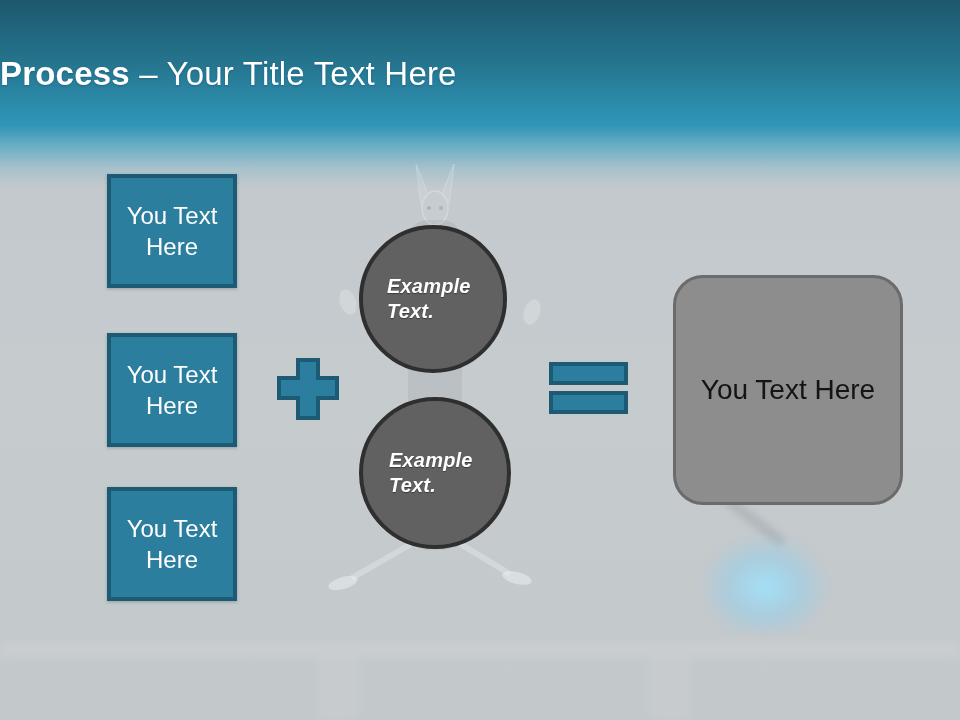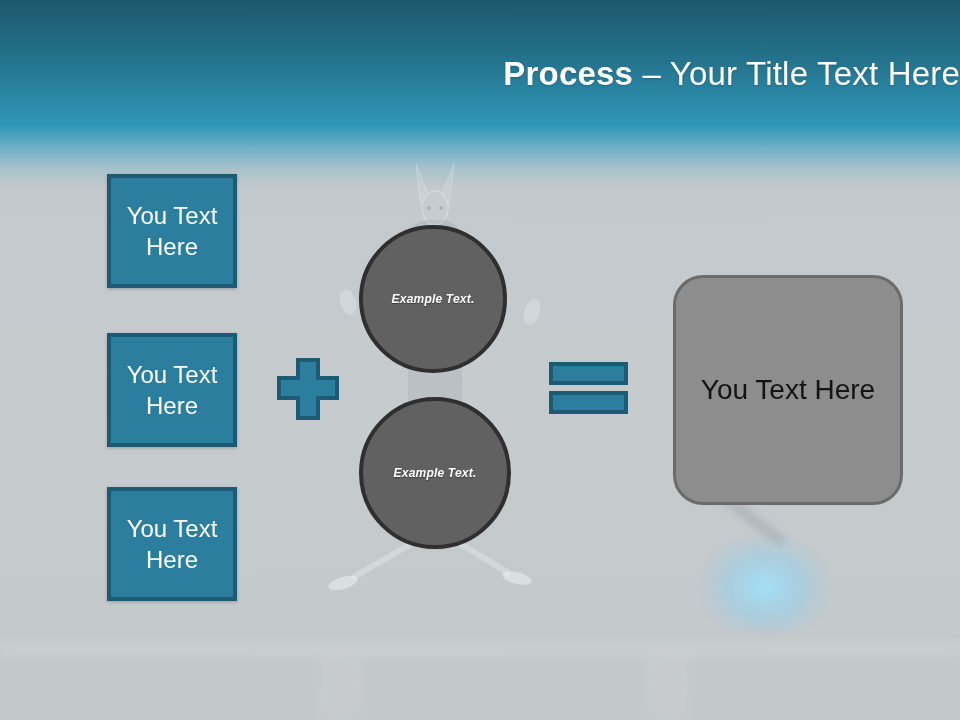--- a/index.html
+++ b/index.html
@@ -17,21 +17,21 @@
       var(--header-mid,#2f95b6) 17.4%,
       #6fb0c6 20.5%,
       #a9c2cc 23.5%,
       #c3c9cd 26%,
       var(--background-gray,#c6cbce) 55%,
       #c3c8cb 100%);
   }
   
   .title{
     position:absolute;left:0;top:54px;width:960px;
-    text-align:right;color:var(--title-text,#ffffff);
+    text-align:left;color:var(--title-text,#ffffff);
     font-size:33px;line-height:40px;letter-spacing:.2px;
     text-shadow:0 1px 2px rgba(0,40,60,.25);
   }
   .title .bold{font-weight:700;}
   .title .rest{font-weight:400;white-space:pre;}
   
   .figure{position:absolute;left:240px;top:150px;pointer-events:none;}
   .glow{
     position:absolute;left:698px;top:532px;width:134px;height:100px;
     background:radial-gradient(ellipse at 50% 55%,
@@ -81,22 +81,22 @@
   
   .circle{
     position:absolute;border-radius:50%;box-sizing:border-box;
     background:var(--circle-fill,#616161);
     border:4px solid var(--circle-border,#2f2f2f);
     display:flex;align-items:center;justify-content:center;
   }
   .circle.c1{left:359px;top:225px;width:148px;height:148px;}
   .circle.c2{left:359px;top:397px;width:152px;height:152px;}
   .circle span{
-    display:block;width:92px;text-align:center;
-    color:#ffffff;font-size:12px;line-height:25px;
+    display:block;width:92px;
+    color:#ffffff;font-size:20px;line-height:25px;
     font-weight:700;font-style:italic;letter-spacing:.2px;
     text-shadow:0 1px 1px rgba(0,0,0,.4);
   }
   
   .result{
     position:absolute;left:673px;top:275px;width:230px;height:230px;
     box-sizing:border-box;border-radius:30px;
     background:var(--result-fill,#8d8d8d);
     border:3px solid var(--result-border,#6b6b6b);
     display:flex;align-items:center;justify-content:center;

